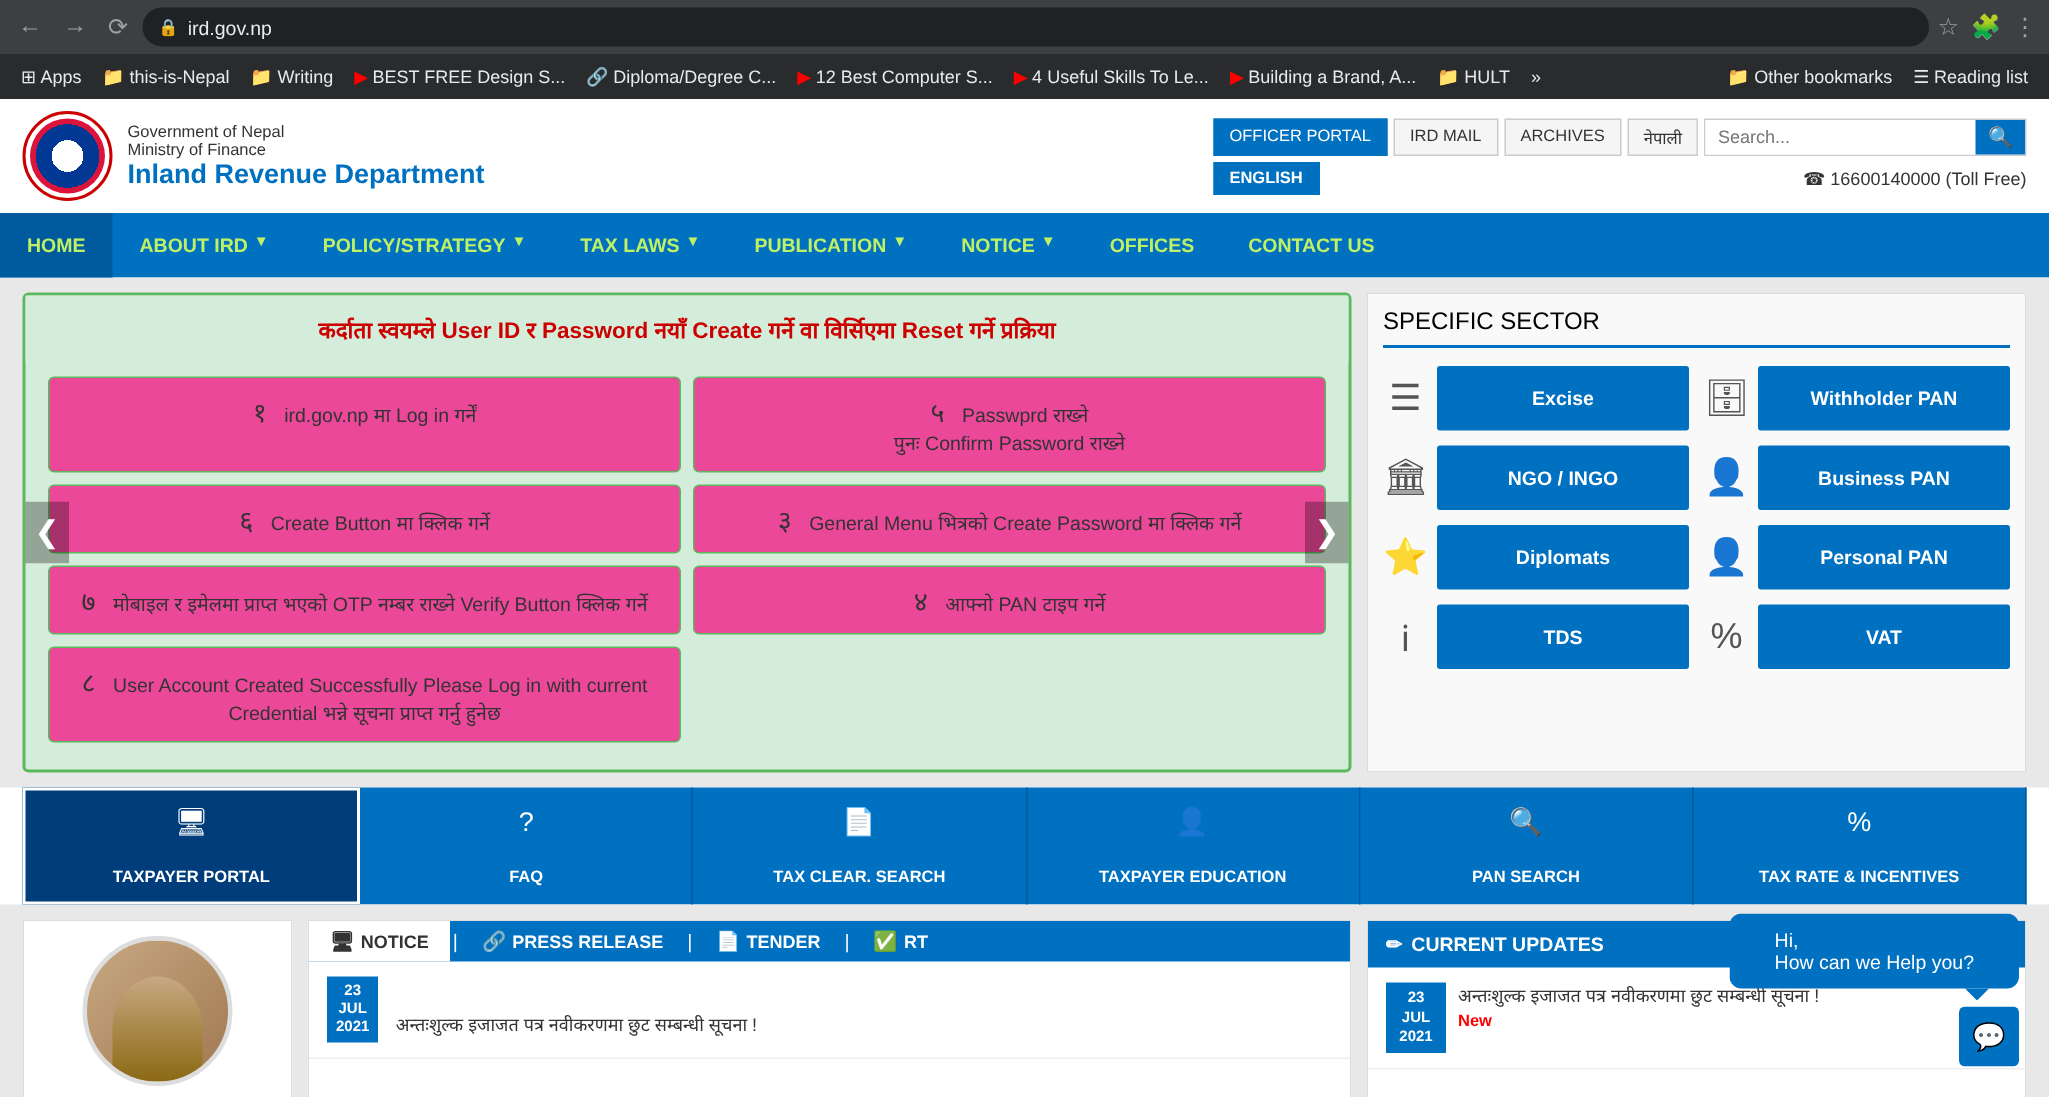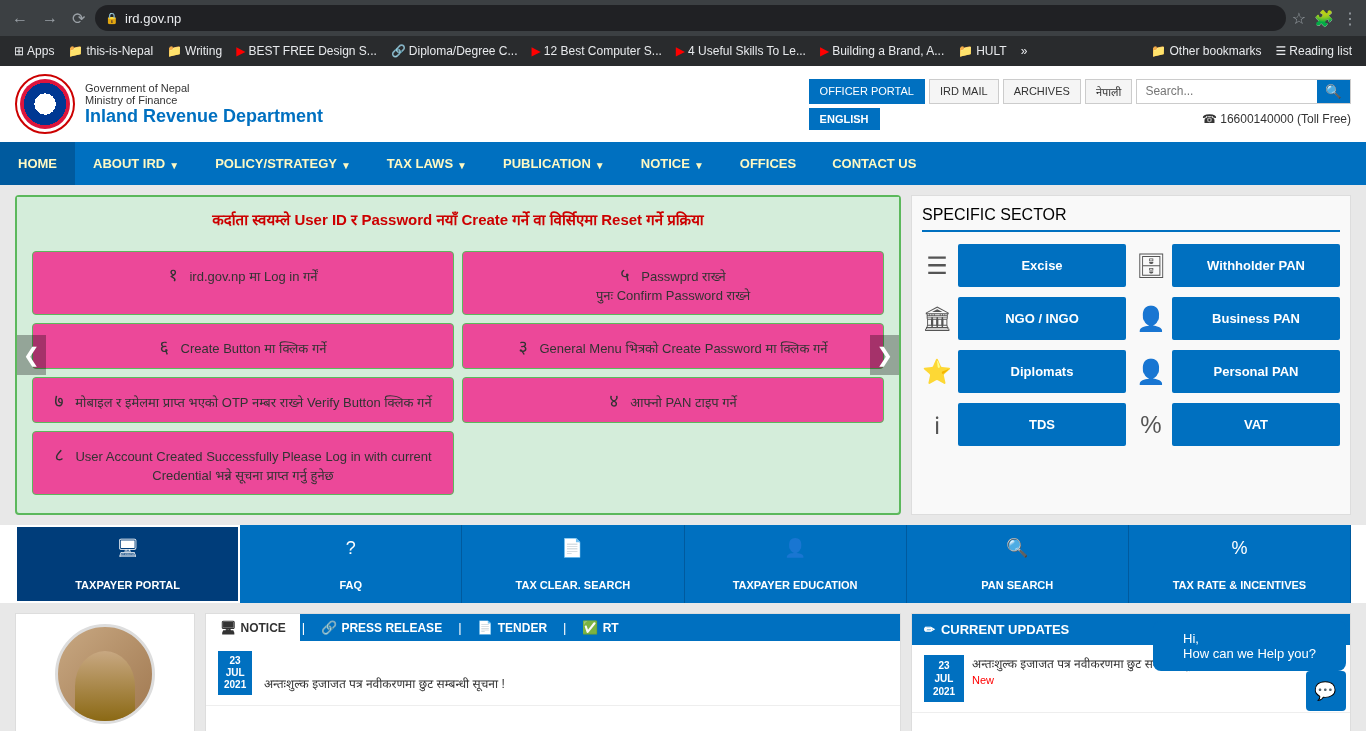--- a/index.html
+++ b/index.html
@@ -124,26 +124,26 @@
     .toll-free { font-size: 12px; color: #333; text-align: right; }
 
     
     .nav-bar {
       background: #0070c0;
       display: flex;
       align-items: center;
     }
     .nav-item {
       padding: 14px 18px;
-      color: #fef9c3;
+      color: #bef264;
       font-size: 13px;
       font-weight: bold;
       cursor: pointer;
       display: flex;
-      align-items: flex-end;
+      align-items: flex-start;
       gap: 4px;
       white-space: nowrap;
     }
     .nav-item.home { background: #005a9e; }
     .nav-arrow { font-size: 10px; }
 
     
     .main-content {
       display: flex;
       gap: 0;
@@ -344,21 +344,21 @@
       background: #0070c0;
       color: #fff;
       padding: 4px 6px;
       font-size: 10px;
       font-weight: bold;
       min-width: 40px;
       text-align: center;
       line-height: 1.3;
     }
     .update-text { font-size: 12px; color: #333; flex: 1; }
-    .new-badge { color: #ff0000; font-size: 11px; font-weight: normal; }
+    .new-badge { color: #ff0000; font-size: 11px; font-weight: bold; }
 
     
     .person-section {
       width: 180px;
       background: #fff;
       border: 1px solid #ddd;
       display: flex;
       flex-direction: column;
       align-items: center;
       padding: 10px;
@@ -371,21 +371,21 @@
       border: 3px solid #ddd;
       overflow: hidden;
       display: flex;
       align-items: flex-end;
       justify-content: center;
     }
 
     
     .chat-bubble {
       position: fixed;
-      bottom: 60px;
+      bottom: 72px;
       right: 20px;
       background: #0070c0;
       color: #fff;
       padding: 10px 30px;
       border-radius: 8px;
       font-size: 13px;
       max-width: 200px;
       z-index: 1000;
     }
     .chat-bubble::after {

